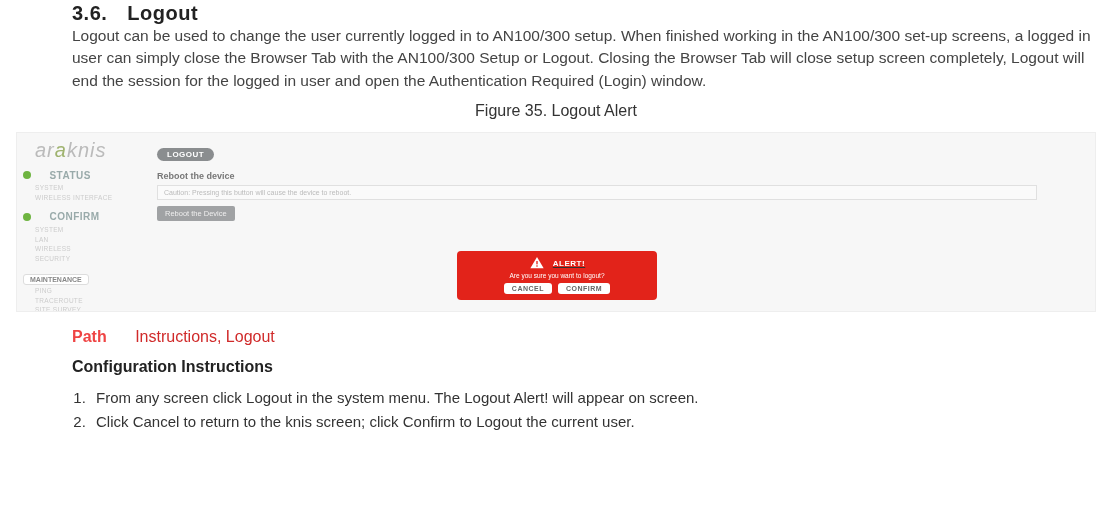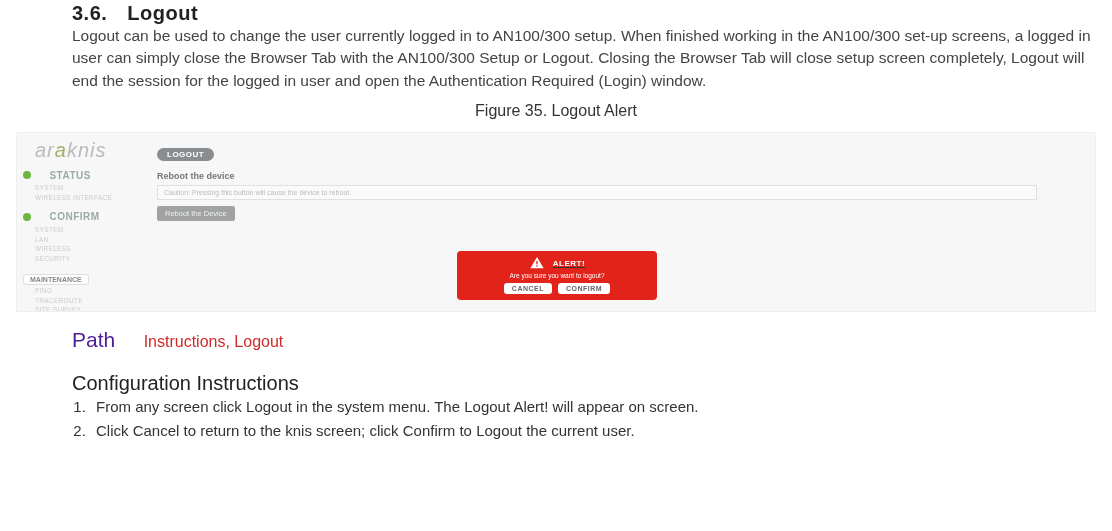--- a/index.html
+++ b/index.html
@@ -63,24 +63,24 @@
   .ss-alert-row { display:flex; align-items:center; justify-content:center; gap:8px;text-decoration:underline; }
   .ss-alert-title { color:#fff; font-size:8px; font-weight:700; letter-spacing:0.5px;}
   .ss-alert-msg { color:#fff; font-size:6.5px; margin-top:1px; }
   .ss-alert-btns { margin-top:4px; display:flex; justify-content:center; gap:6px;}
   .ss-alert-btn {
     background:#fff; color:#666; font-size:7px; font-weight:700;
     border-radius:3px; padding:2px 8px; border:none; letter-spacing:0.5px;
   }
   .ss-warn-tri { width:16px; height:16px; display:inline-block;}
   .path-row { margin-top:16px; }
-  .path-label { color:#4c1d95; font-weight:400; font-size:21px; }
+  .path-label { color:#ef4444; font-weight:700; font-size:16px; }
   .path-value { color:#d02a2a; font-size:16px; margin-left:24px; }
-  .config-h { font-weight:400; font-size:20px; color:#222; margin-top:20px; }
-  ol.steps { margin-top:0; padding-left:18px; }
+  .config-h { font-weight:700; font-size:16px; color:#222; margin-top:12px; }
+  ol.steps { margin-top:10px; padding-left:18px; }
   ol.steps li { font-size:15px; color:#333; line-height:1.55; padding-left:6px;}
 </style>
 </head>
 <body>
 
 <div class="page">
 
   <div class="indent">
     <div class="heading-row">
       <span class="section-num">3.6.</span>

